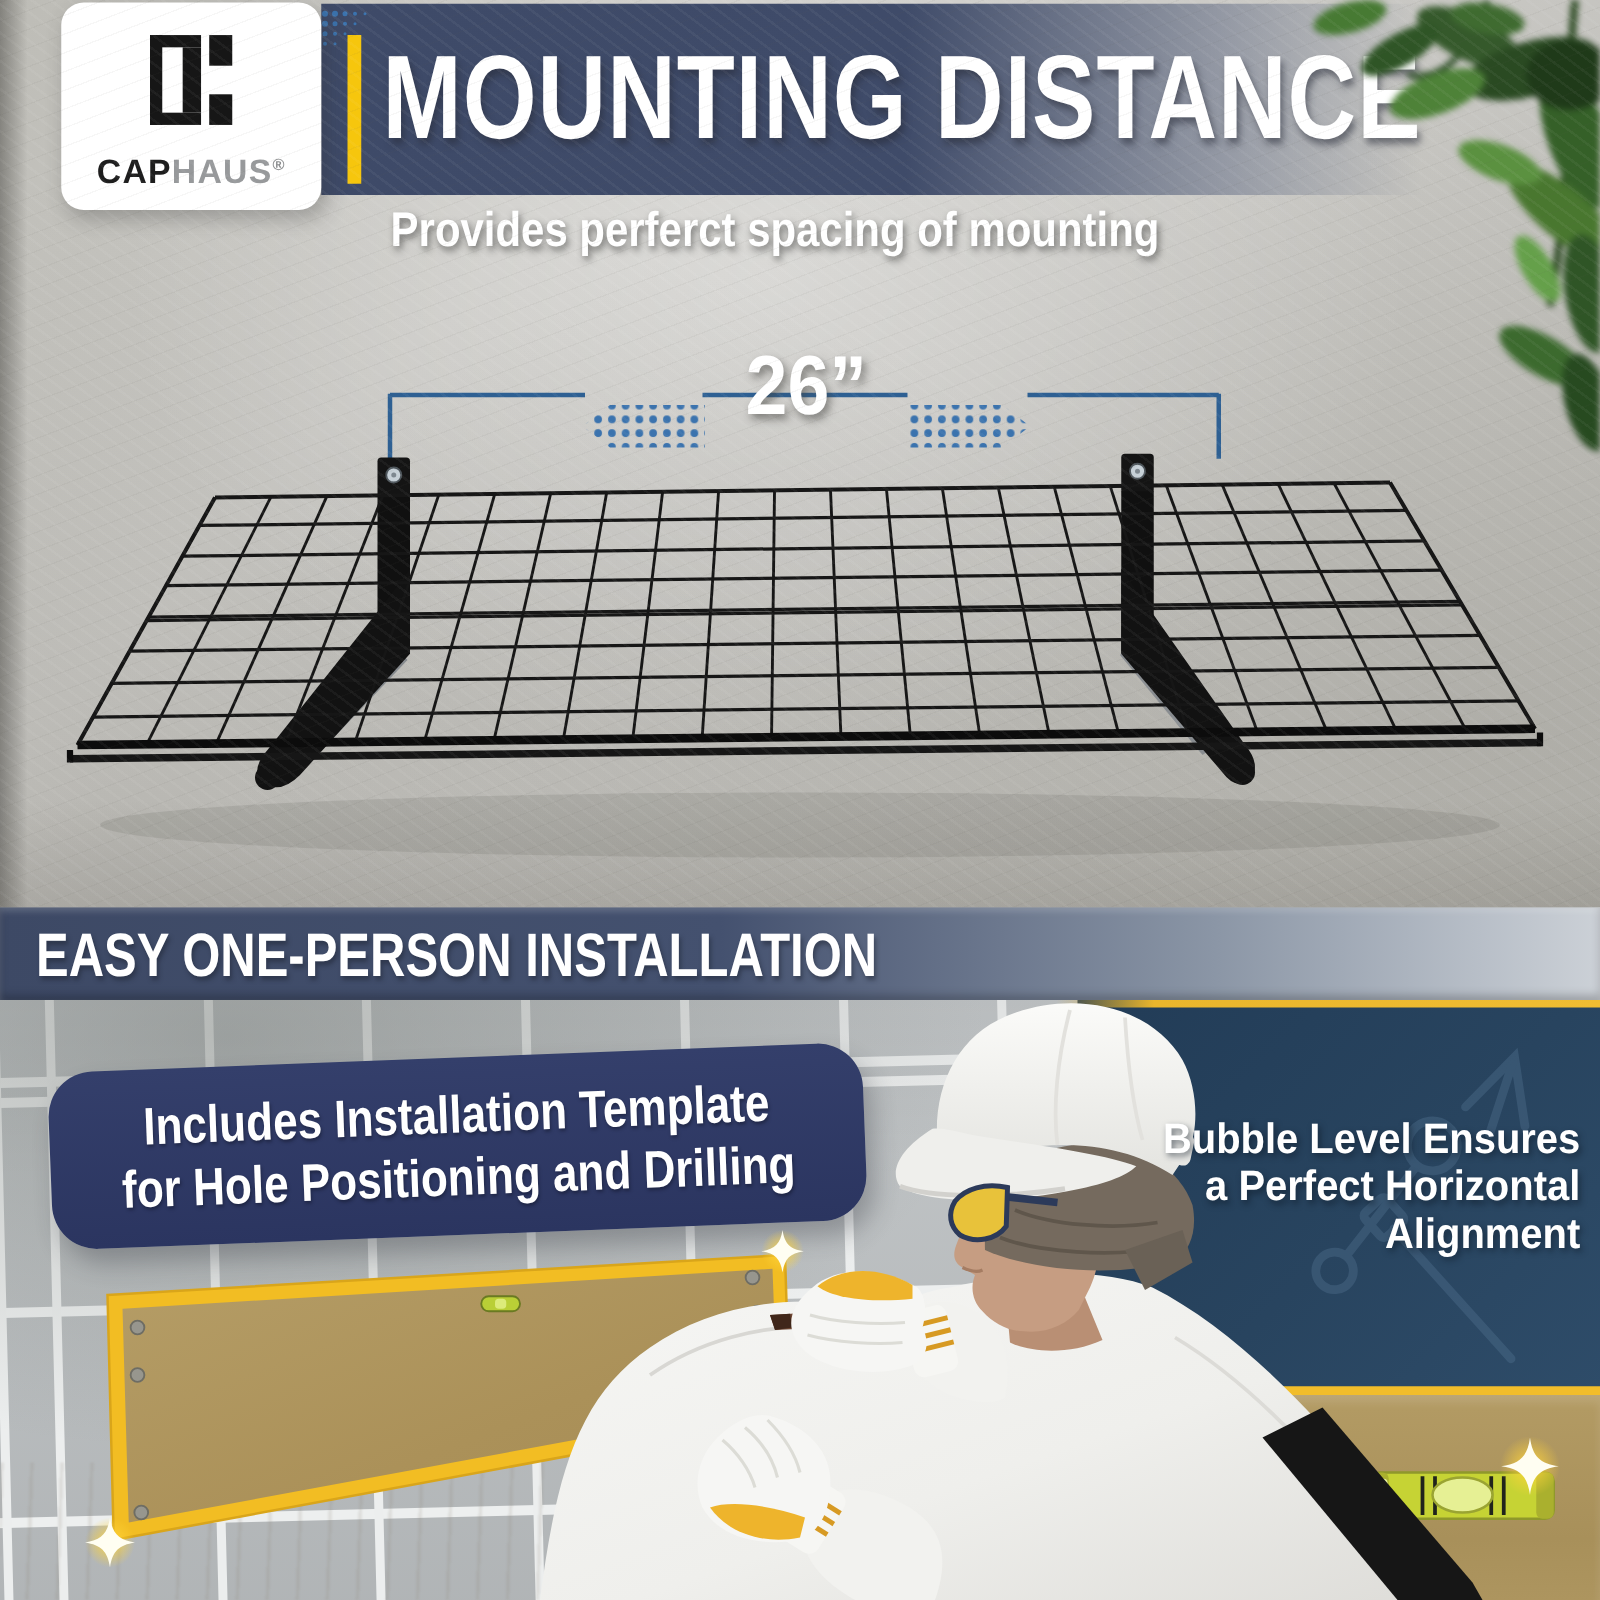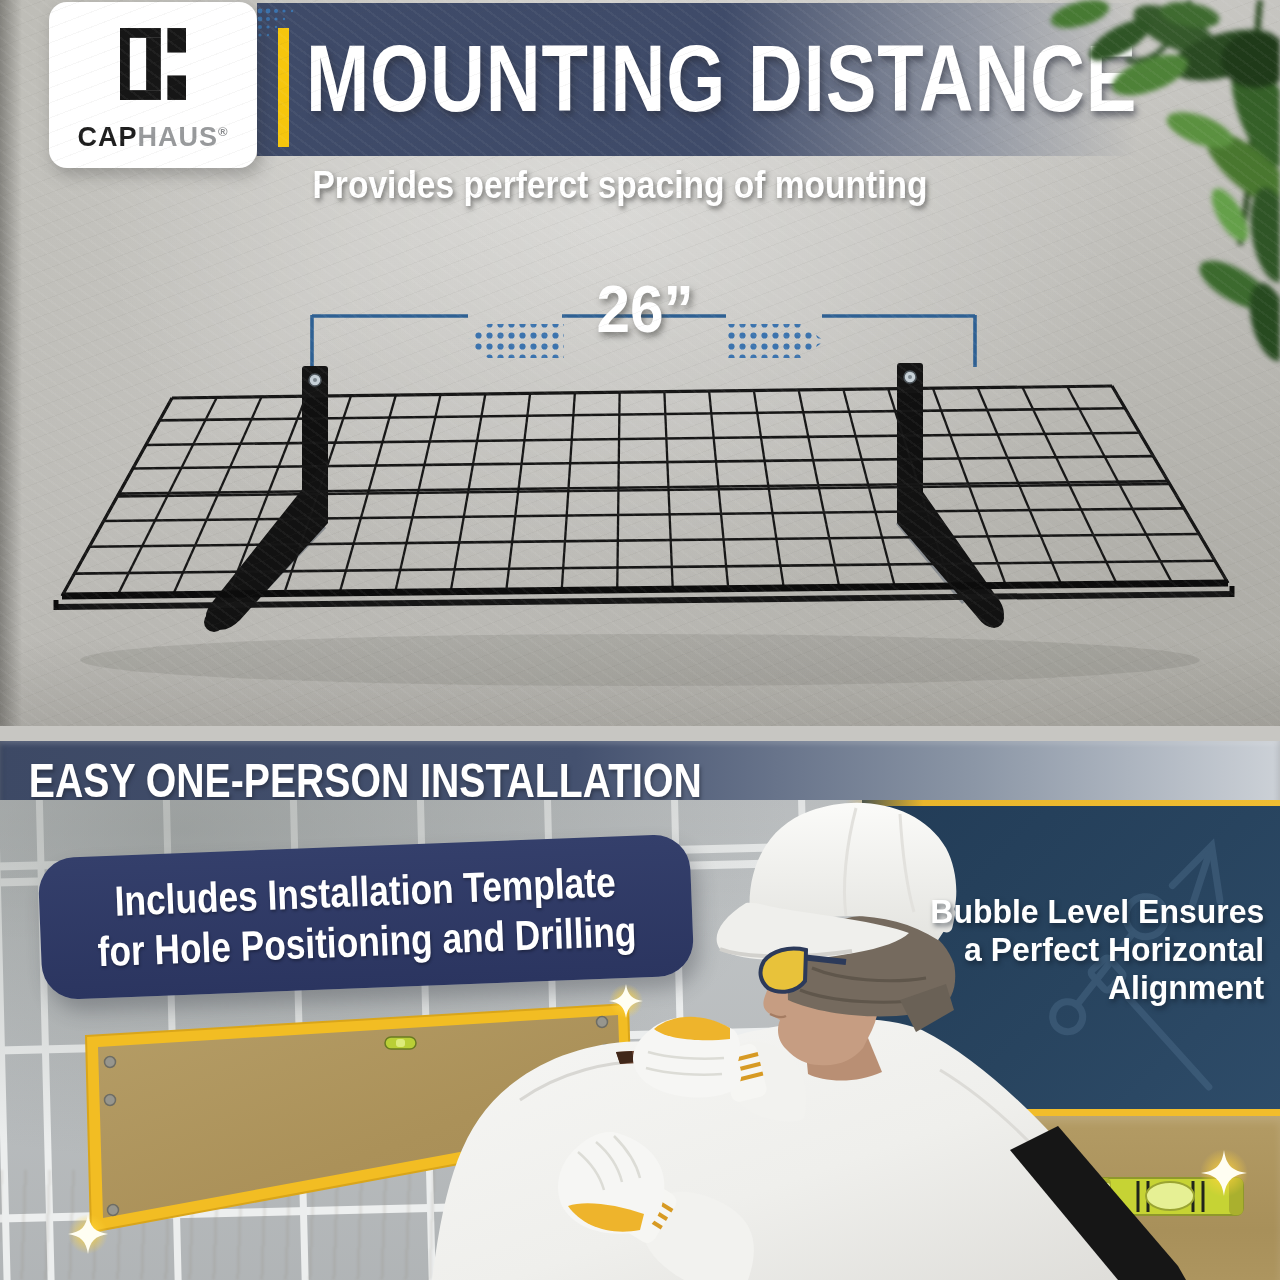--- a/index.html
+++ b/index.html
@@ -48,21 +48,21 @@
 
   
   .distance-label{position:absolute;left:553px;top:270px;width:184px;margin:0;text-align:center;
       color:#fff;font-size:67px;font-weight:bold;transform:scaleX(.9);
       text-shadow:3px 4px 7px rgba(70,70,66,.6);}
 
   .shelf-svg{position:absolute;left:0;top:0;width:1280px;height:726px;}
   .plant-svg{position:absolute;left:0;top:0;width:1280px;height:420px;filter:blur(2.6px);}
 
   
-  .install-band{position:absolute;left:0;top:741px;width:1280px;height:74px;
+  .install-band{position:absolute;left:0;top:726px;width:1280px;height:74px;
       background:linear-gradient(90deg,#3d4965 0%,#44516f 45%,#8b96a6 76%,#ccd1d7 100%);
       box-shadow:inset 0 3px 5px rgba(255,255,255,.18), inset 0 -4px 7px rgba(0,0,0,.22);}
   .install-band h2{margin:0;padding:11px 0 0 36px;color:#fff;font-size:49px;font-weight:bold;
       white-space:nowrap;transform:scaleX(.8);transform-origin:left top;
       text-shadow:2px 3px 4px rgba(30,35,50,.5);}
 
   
   .photo-section{position:absolute;left:0;top:800px;width:1280px;height:480px;overflow:hidden;background:#b3b7b9;}
   .tile-wall{position:absolute;left:-20px;top:-14px;width:1060px;height:520px;
       background-color:#bdc1c3;

